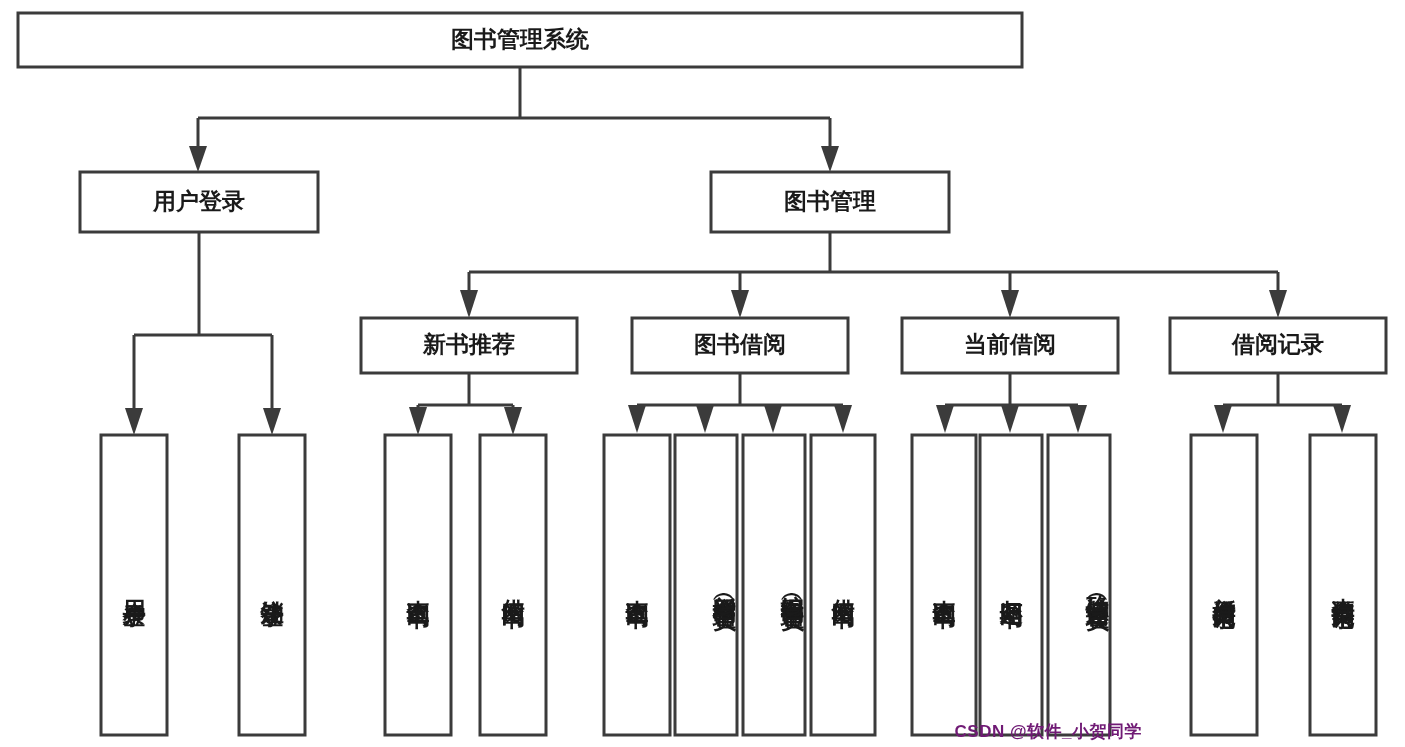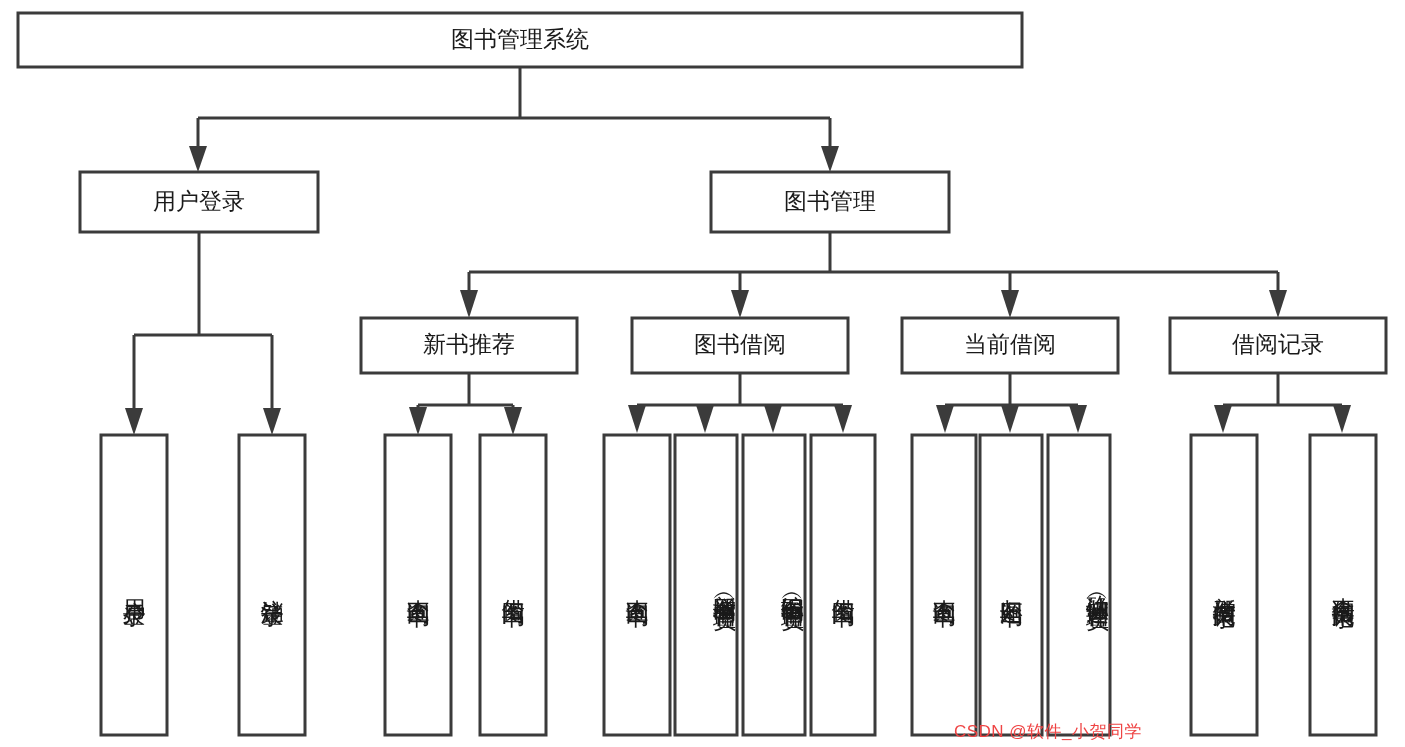--- a/index.html
+++ b/index.html
@@ -11,20 +11,21 @@
     width: 1405px;
     height: 747px;
     font-family: "Liberation Sans", "DejaVu Sans", sans-serif;
     overflow: hidden;
     position: relative;
   }
   #diagram-root {
     position: relative;
     width: 1150px;
     height: 747px;
+    font-weight: bold;
   }
   svg#diagram-svg {
     position: absolute;
     top: 0;
     left: 0;
     width: 1405px;
     height: 747px;
   }
   .node-box {
     fill: #ffffff;
@@ -63,21 +64,21 @@
     text-align: center;
     white-space: nowrap;
     pointer-events: none;
   }
   .watermark {
     position: absolute;
     right: 8px;
     bottom: 4px;
     font-family: "Liberation Sans", "DejaVu Sans", sans-serif;
     font-size: 17px;
-    color: #ef4444;
+    color: #701a75;
     letter-spacing: 0.5px;
     white-space: nowrap;
   }
 </style>
 </head>
 <body>
 
 <div id="diagram-root">
 
   <svg id="diagram-svg" viewBox="0 0 1405 747">

